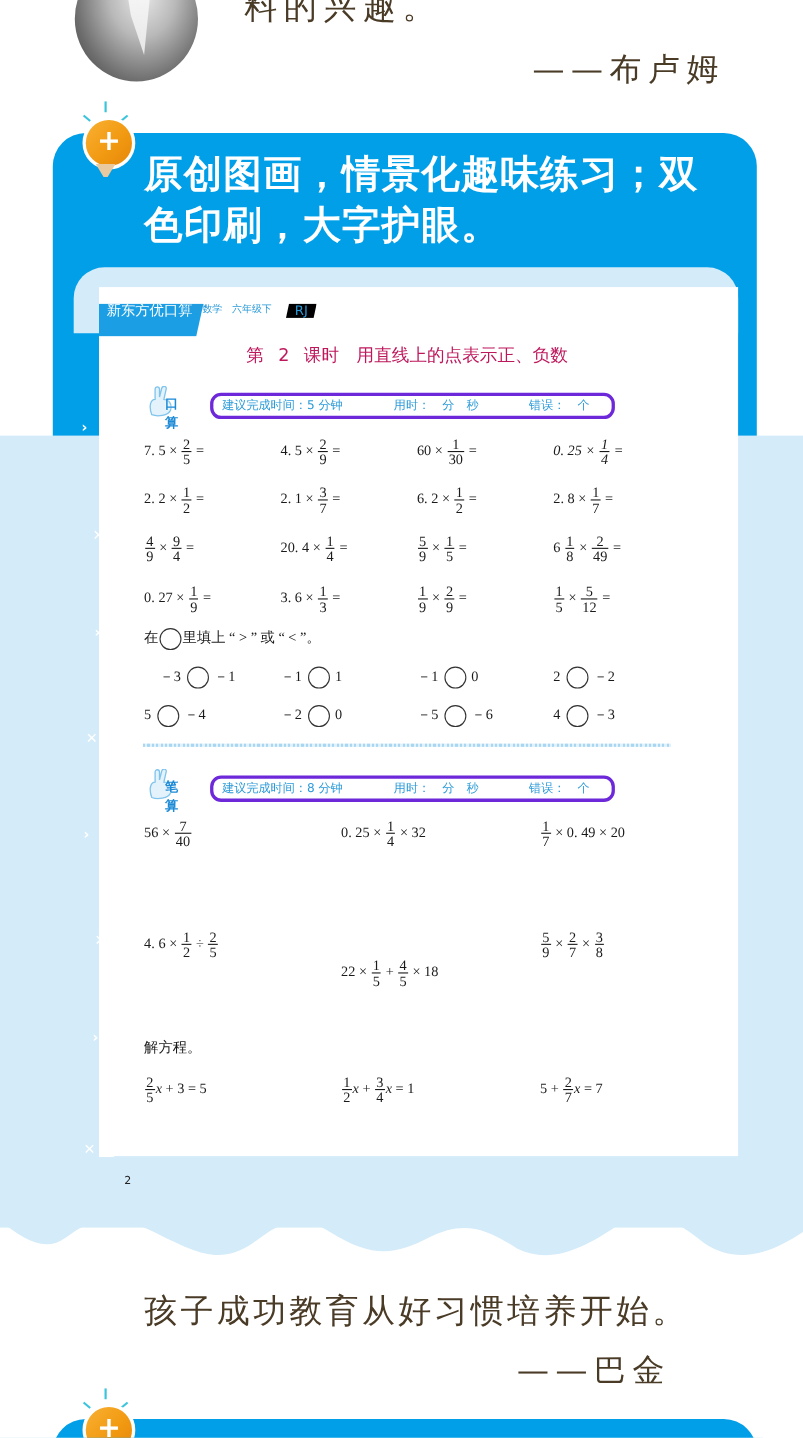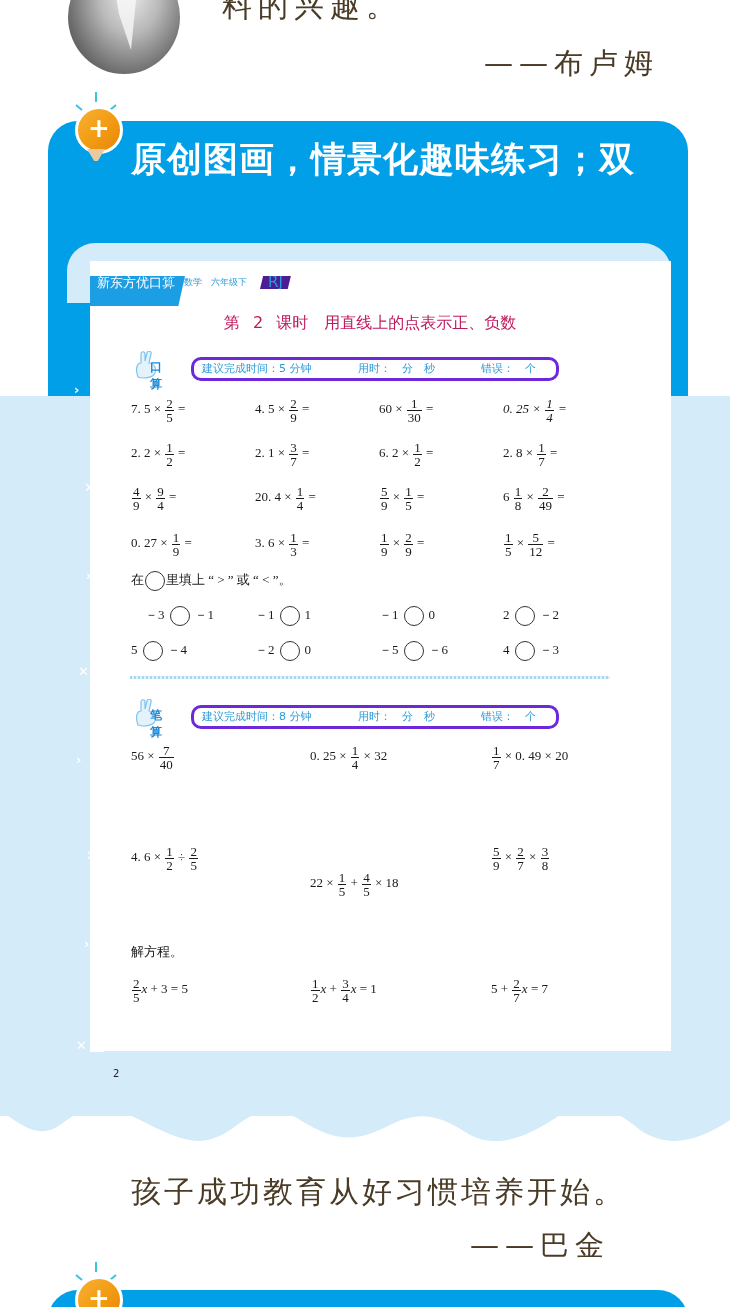--- a/index.html
+++ b/index.html
@@ -39,22 +39,22 @@
   .wave { left: 0; top: 1080px; width: 730px; height: 80px; }
   .inner-top { left: 67px; top: 243px; width: 604px; height: 60px; background: #d4ebf9; border-radius: 28px 28px 0 0; }
 
   
   .sheet { left: 90px; top: 261px; width: 581px; height: 790px; background: #ffffff; }
   .sheet-left-curve { left: 80px; top: 396px; width: 24px; height: 656px; }
 
   .brand-tag { left: 90px; top: 276px; height: 30px; padding: 0 10px 0 7px; background: #1c9ee4; color: #fff;
                font-size: 13px; line-height: 13px; clip-path: polygon(0 0,100% 0,93% 100%,0 100%); }
   .brand-sub { left: 166px; top: 276px; font-size: 9px; color: #2b9ad8; line-height: 13px; word-spacing: 4px; }
-  .brand-rj { left: 260px; top: 276px; height: 13px; padding: 0 8px; background: #4c1d95; color: #2b9ad8;
-              font-size: 15px; line-height: 13px; clip-path: polygon(10% 0,100% 0,90% 100%,0 100%); }
+  .brand-rj { left: 260px; top: 276px; height: 13px; padding: 0 8px; background: #000000; color: #2b9ad8;
+              font-size: 12px; line-height: 13px; clip-path: polygon(10% 0,100% 0,90% 100%,0 100%); }
 
   .lesson-title { left: 90px; top: 313px; width: 560px; text-align: center; font-size: 16px; color: #be185d;
                   word-spacing: 8px; }
 
   .sec-bar { height: 22px; }
   .sec-hand { position: absolute; left: 0; top: -6px; width: 24px; height: 28px; }
   .sec-label { position: absolute; left: 15px; top: 2px; color: #1d8ad6; font-weight: bold; font-size: 12px;
                text-shadow: 0 0 2px #fff; }
   .sec-pill { position: absolute; left: 56px; top: 0; width: 362px; height: 18px; border: 3px solid #6d28d9;
               border-radius: 10px; font-size: 11px; color: #2b9ad8; line-height: 18px; }
@@ -92,20 +92,21 @@
         <line x1="46" y1="13" x2="40" y2="18"></line>
       </g>
     </svg>
   <div class="ball">
       <div class="plus">+</div>
     </div>
   <div class="base"></div>
 </div>
 <div class="abs headline">
   <div>原创图画，情景化趣味练习；双</div>
+  <div>色印刷，大字护眼。</div>
 </div>
 
 <div class="abs inner-top"></div>
 <div class="abs light-band"></div>
 <svg class="abs wave" viewBox="0 0 730 80" preserveAspectRatio="none">
   <path d="M0 0 H730 V40 C700 60 670 70 640 50 C610 25 590 20 560 35 C530 55 500 70 470 55 C440 35 420 30 390 45 C360 60 340 65 300 40 C270 20 250 35 230 50 C200 70 180 60 140 40 C100 20 80 30 60 45 C40 60 20 45 0 30 Z" fill="#d4ebf9"></path>
 </svg>
 
 <div class="abs sheet"></div>
 <svg class="abs sheet-left-curve" viewBox="0 0 24 656" preserveAspectRatio="none">

